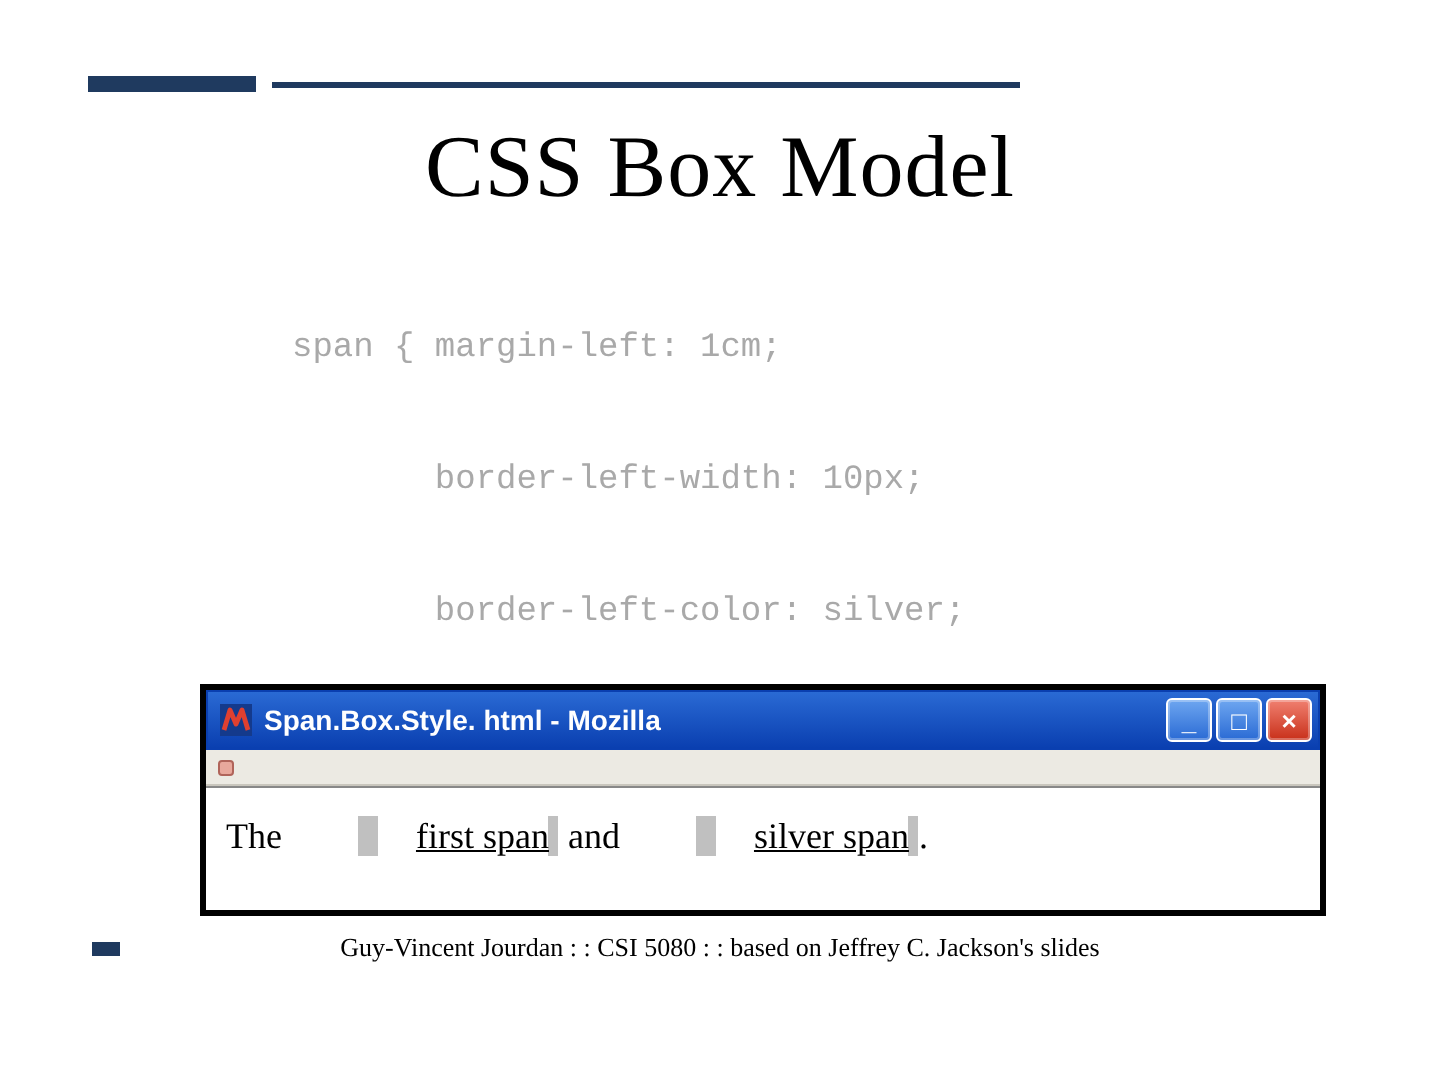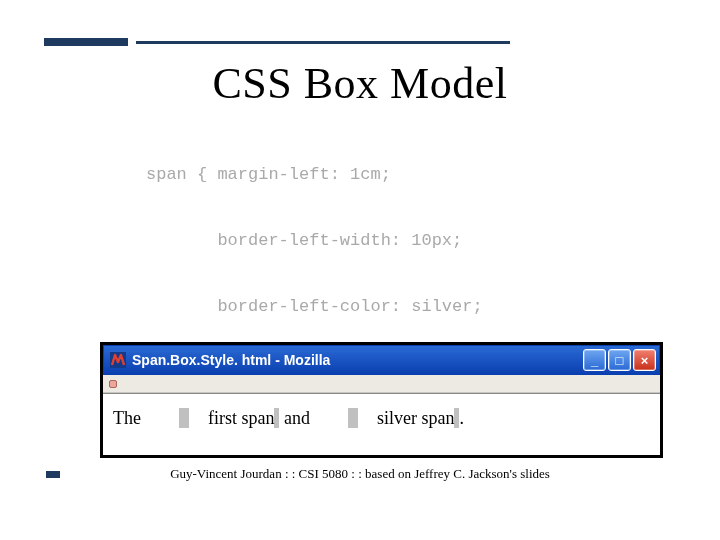--- a/index.html
+++ b/index.html
@@ -136,20 +136,21 @@
     color: #000;
     border-top: 1px solid #888;
     white-space: nowrap;
   }
   .demo-span {
     margin-left: 38px;
     border-left: 10px solid #c0c0c0;
     border-right: 5px solid #c0c0c0;
     padding-left: 19px;
     display: inline;
+    text-decoration: underline;
   }
   .footer {
     position: absolute;
     bottom: 58px;
     left: 0;
     width: 720px;
     text-align: center;
     font-size: 13px;
     color: #000;
   }

